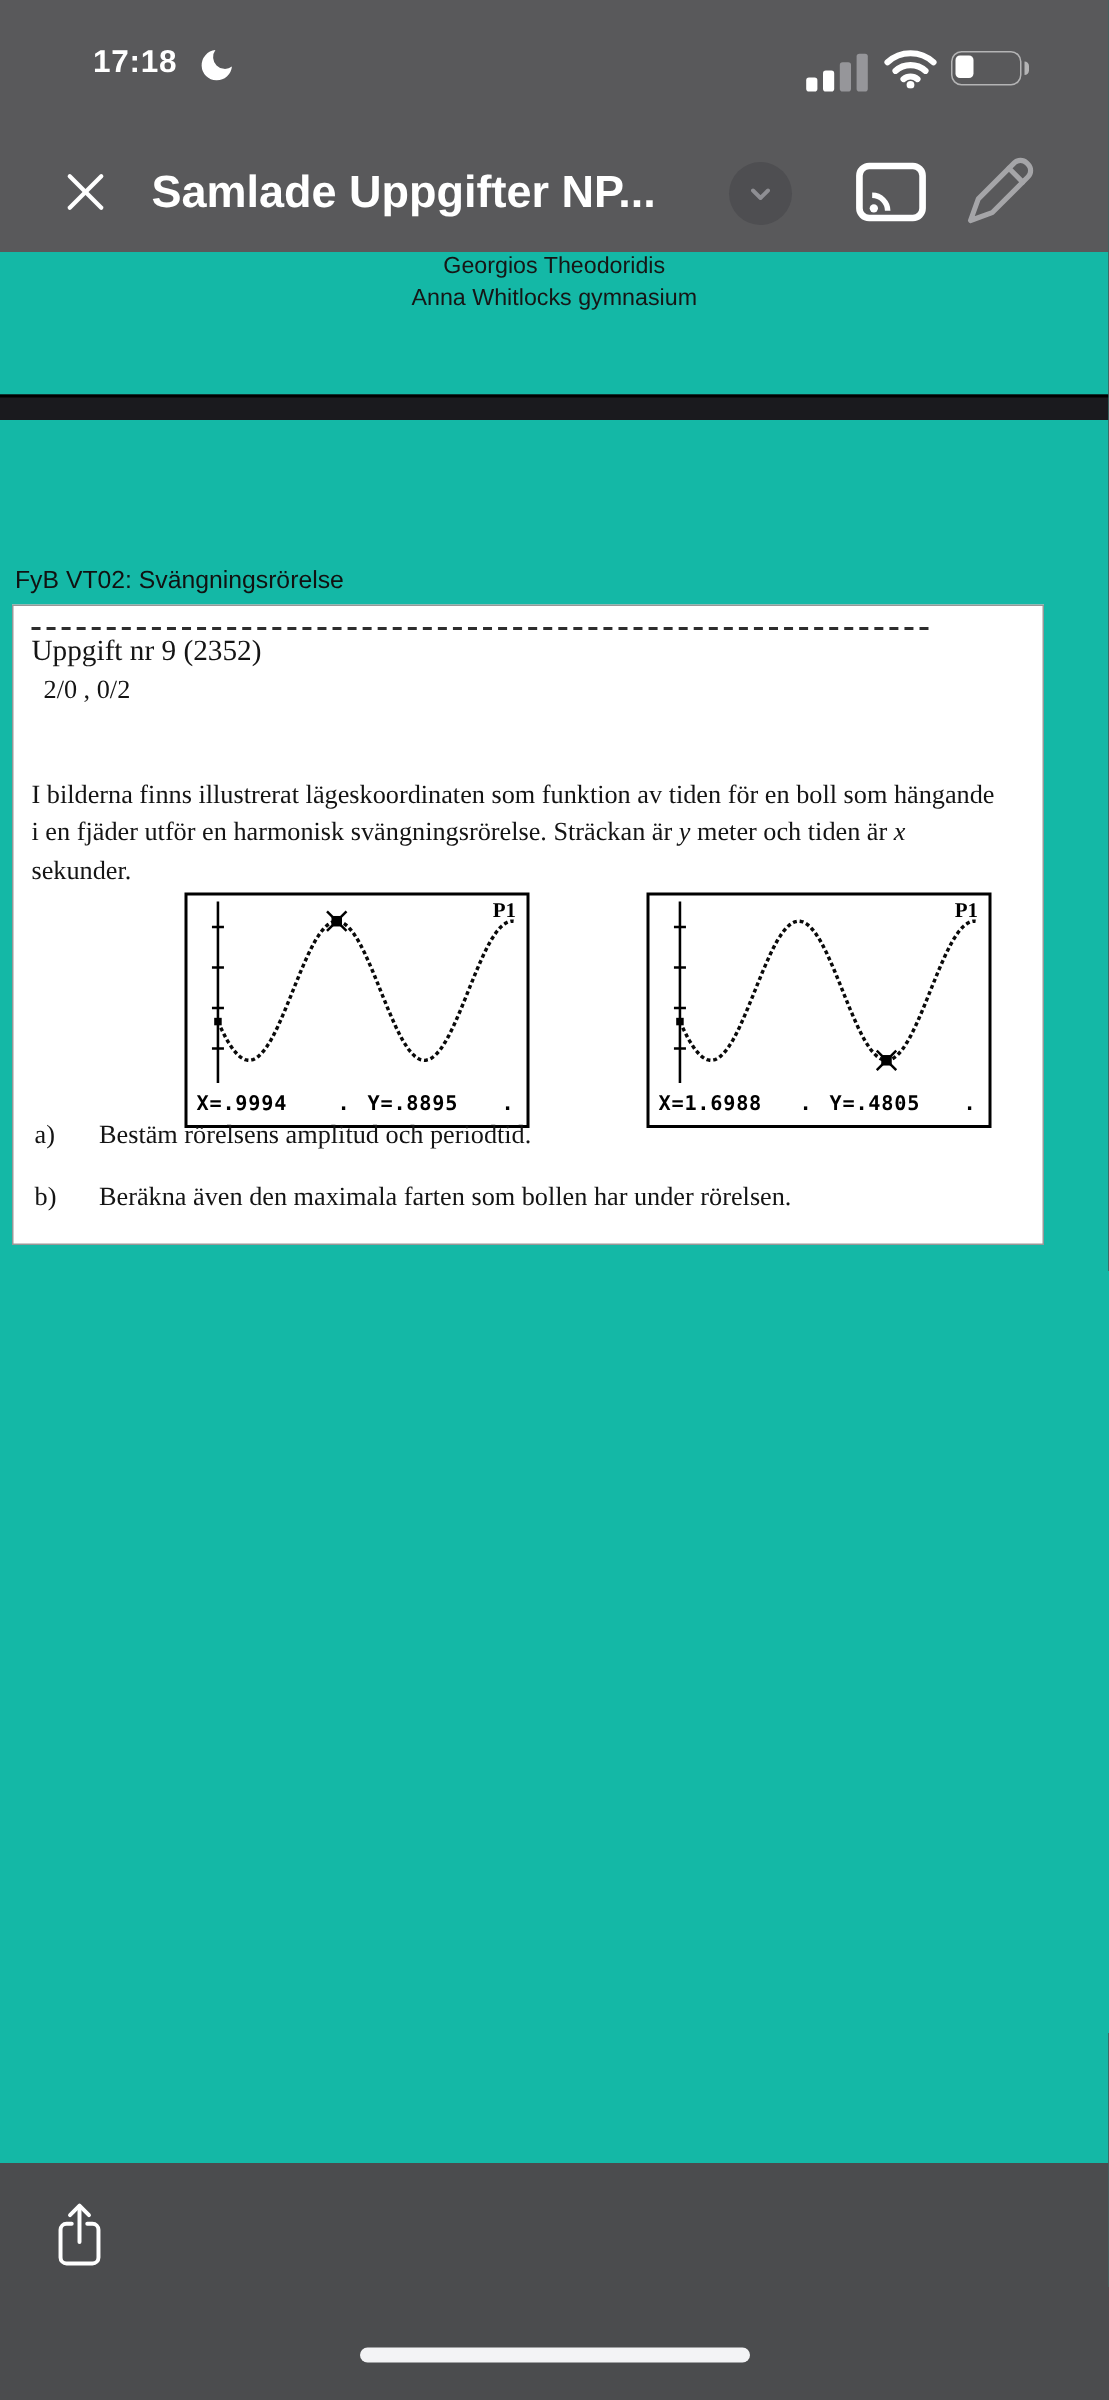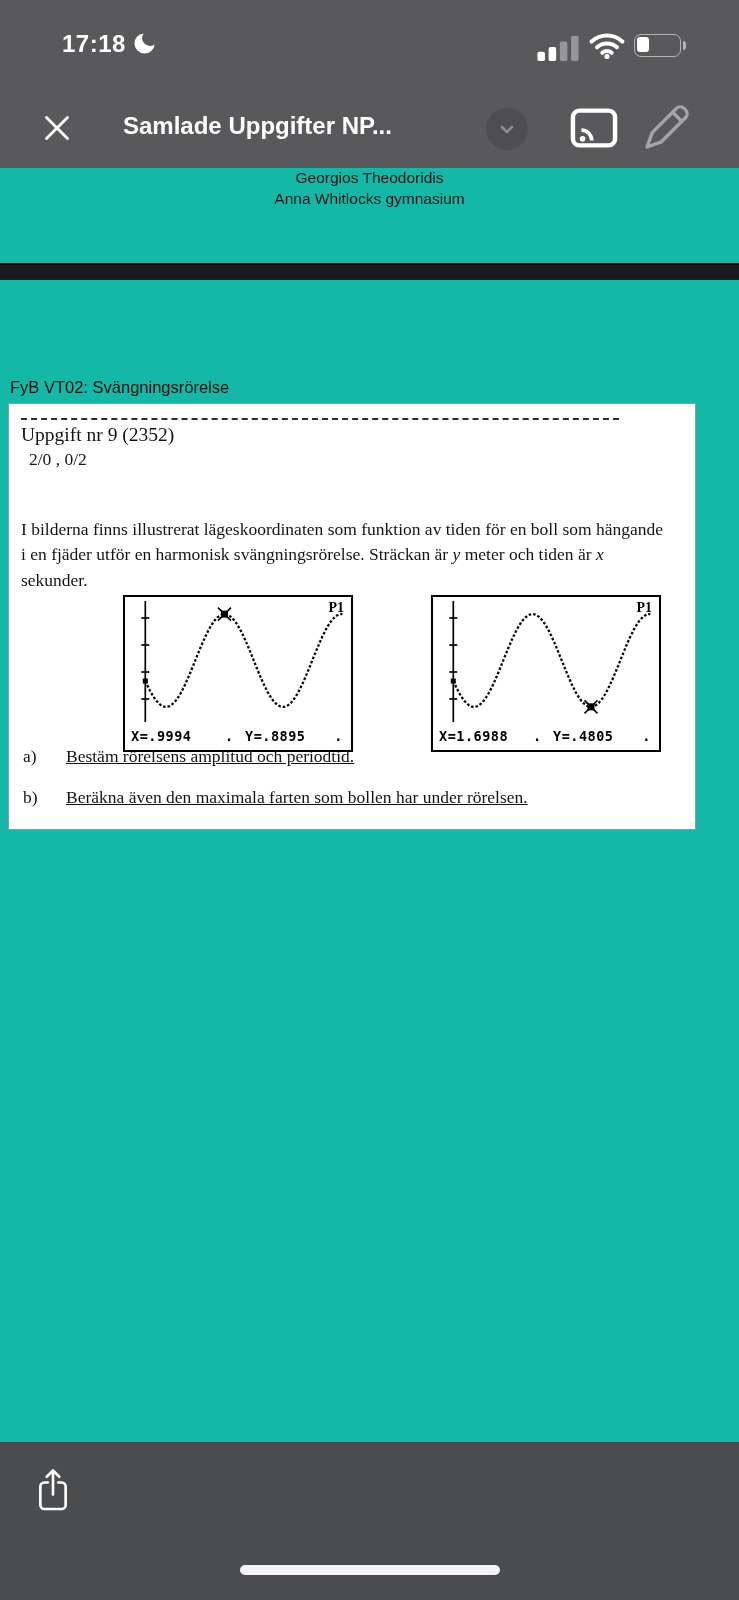--- a/index.html
+++ b/index.html
@@ -1,30 +1,30 @@
 <!DOCTYPE html>
 <html><head>
 <meta charset="utf-8">
 <style>
   html,body{margin:0;padding:0;background:#000;}
   .screen{position:relative;width:739px;height:1600px;background:#ffffff;overflow:hidden;
           font-family:"Liberation Sans",sans-serif;}
 
   
   .top-chrome{position:absolute;top:0;left:0;width:739px;height:168px;background:#59595b;}
-  .status-time{position:absolute;left:62px;top:30px;font-size:24px;font-weight:bold;color:#fff;letter-spacing:.5px;}
+  .status-time{position:absolute;left:62px;top:30px;font-size:21px;font-weight:bold;color:#fff;letter-spacing:.5px;}
   .moon{position:absolute;left:131px;top:30px;}
   .sig{position:absolute;left:536px;top:34px;}
   .wifi{position:absolute;left:589px;top:33px;}
   .batt{position:absolute;left:634px;top:34px;width:47px;height:23px;border:1.5px solid rgba(255,255,255,.55);border-radius:7px;box-sizing:border-box;}
   .batt-fill{position:absolute;left:2px;top:2px;width:12px;height:15px;border-radius:3px;background:#fff;}
   .batt-cap{position:absolute;left:683px;top:41px;width:3px;height:9px;border-radius:0 3px 3px 0;background:rgba(255,255,255,.55);}
 
   .close-btn{position:absolute;left:37px;top:109px;width:40px;height:40px;background:none;border:none;padding:0;cursor:pointer;}
-  .nav-title{position:absolute;left:123px;top:112px;width:370px;font-size:24px;font-weight:bold;color:#fff;white-space:nowrap;}
+  .nav-title{position:absolute;left:101px;top:112px;width:370px;font-size:30px;font-weight:bold;color:#fff;white-space:nowrap;}
   .chevron-btn{position:absolute;left:486px;top:108px;width:42px;height:42px;border-radius:50%;background:#4e4e51;border:none;padding:0;cursor:pointer;display:flex;align-items:center;justify-content:center;}
   .cast-btn{position:absolute;left:570px;top:105px;width:48px;height:48px;background:none;border:none;padding:0;cursor:pointer;}
   .edit-btn{position:absolute;left:639px;top:103px;width:52px;height:52px;background:none;border:none;padding:0;cursor:pointer;}
 
   
   .pdf-page{position:absolute;top:168px;left:0;width:739px;height:1274px;background:#14b8a6;color:#1c1c1c;}
   .author-1{position:absolute;top:1px;left:0;width:739px;text-align:center;font-size:15.5px;color:#161616;}
   .author-2{position:absolute;top:22px;left:0;width:739px;text-align:center;font-size:15.5px;color:#161616;}
   .page-divider{position:absolute;top:95px;left:0;width:739px;height:17px;background:#1a1a1e;border-top:2px solid #000;box-sizing:border-box;}
   .page-badge{position:absolute;top:121px;left:309px;width:74px;height:78px;border-radius:50%;
@@ -34,21 +34,21 @@
 
   .exercise-box{position:absolute;top:235px;left:8px;width:688px;height:427px;border:1px solid #979797;box-sizing:border-box;background:#fff;
                 font-family:"Liberation Serif",serif;}
   .dashed-rule{position:absolute;top:14px;left:12px;width:598px;height:0;border-top:2px dashed #2d2d2d;}
   .ex-title{position:absolute;top:20px;left:12px;font-size:19.5px;color:#141414;}
   .ex-points{position:absolute;top:45px;left:20px;font-size:17.5px;color:#141414;}
   .ex-body{position:absolute;top:77px;left:12px;width:648px;font-size:17.5px;line-height:1.45;color:#141414;margin-top:36px;}
   .ex-body .mvar{font-style:italic;}
   .ex-item{position:absolute;left:0;width:680px;font-size:17.5px;color:#141414;}
   .ex-item .lbl{position:absolute;left:14px;}
-  .ex-item .txt{position:absolute;left:57px;white-space:nowrap;text-decoration:underline;}
+  .ex-item .txt{position:absolute;left:57px;white-space:nowrap;}
   .item-a{top:342px;} .item-b{top:383px;}
 
   
   .ti-graph{position:absolute;top:175px;width:230px;height:157px;border:2.5px solid #000;box-sizing:border-box;background:#fff;}
   .g1{left:74px;} .g2{left:382px;}
   .ti-plot{position:absolute;left:0;top:0;right:0;bottom:26px;}
   .ti-plot svg{width:100%;height:100%;display:block;}
   .ti-p1{position:absolute;top:3px;right:7px;font-family:Liberation Serif, serif;font-weight:bold;font-size:14px;color:#000;}
   .ti-readout{position:absolute;left:0;right:0;bottom:0;height:26px;font-family:"DejaVu Sans Mono",monospace;
               font-weight:bold;font-size:13.5px;color:#000;letter-spacing:.5px;}

